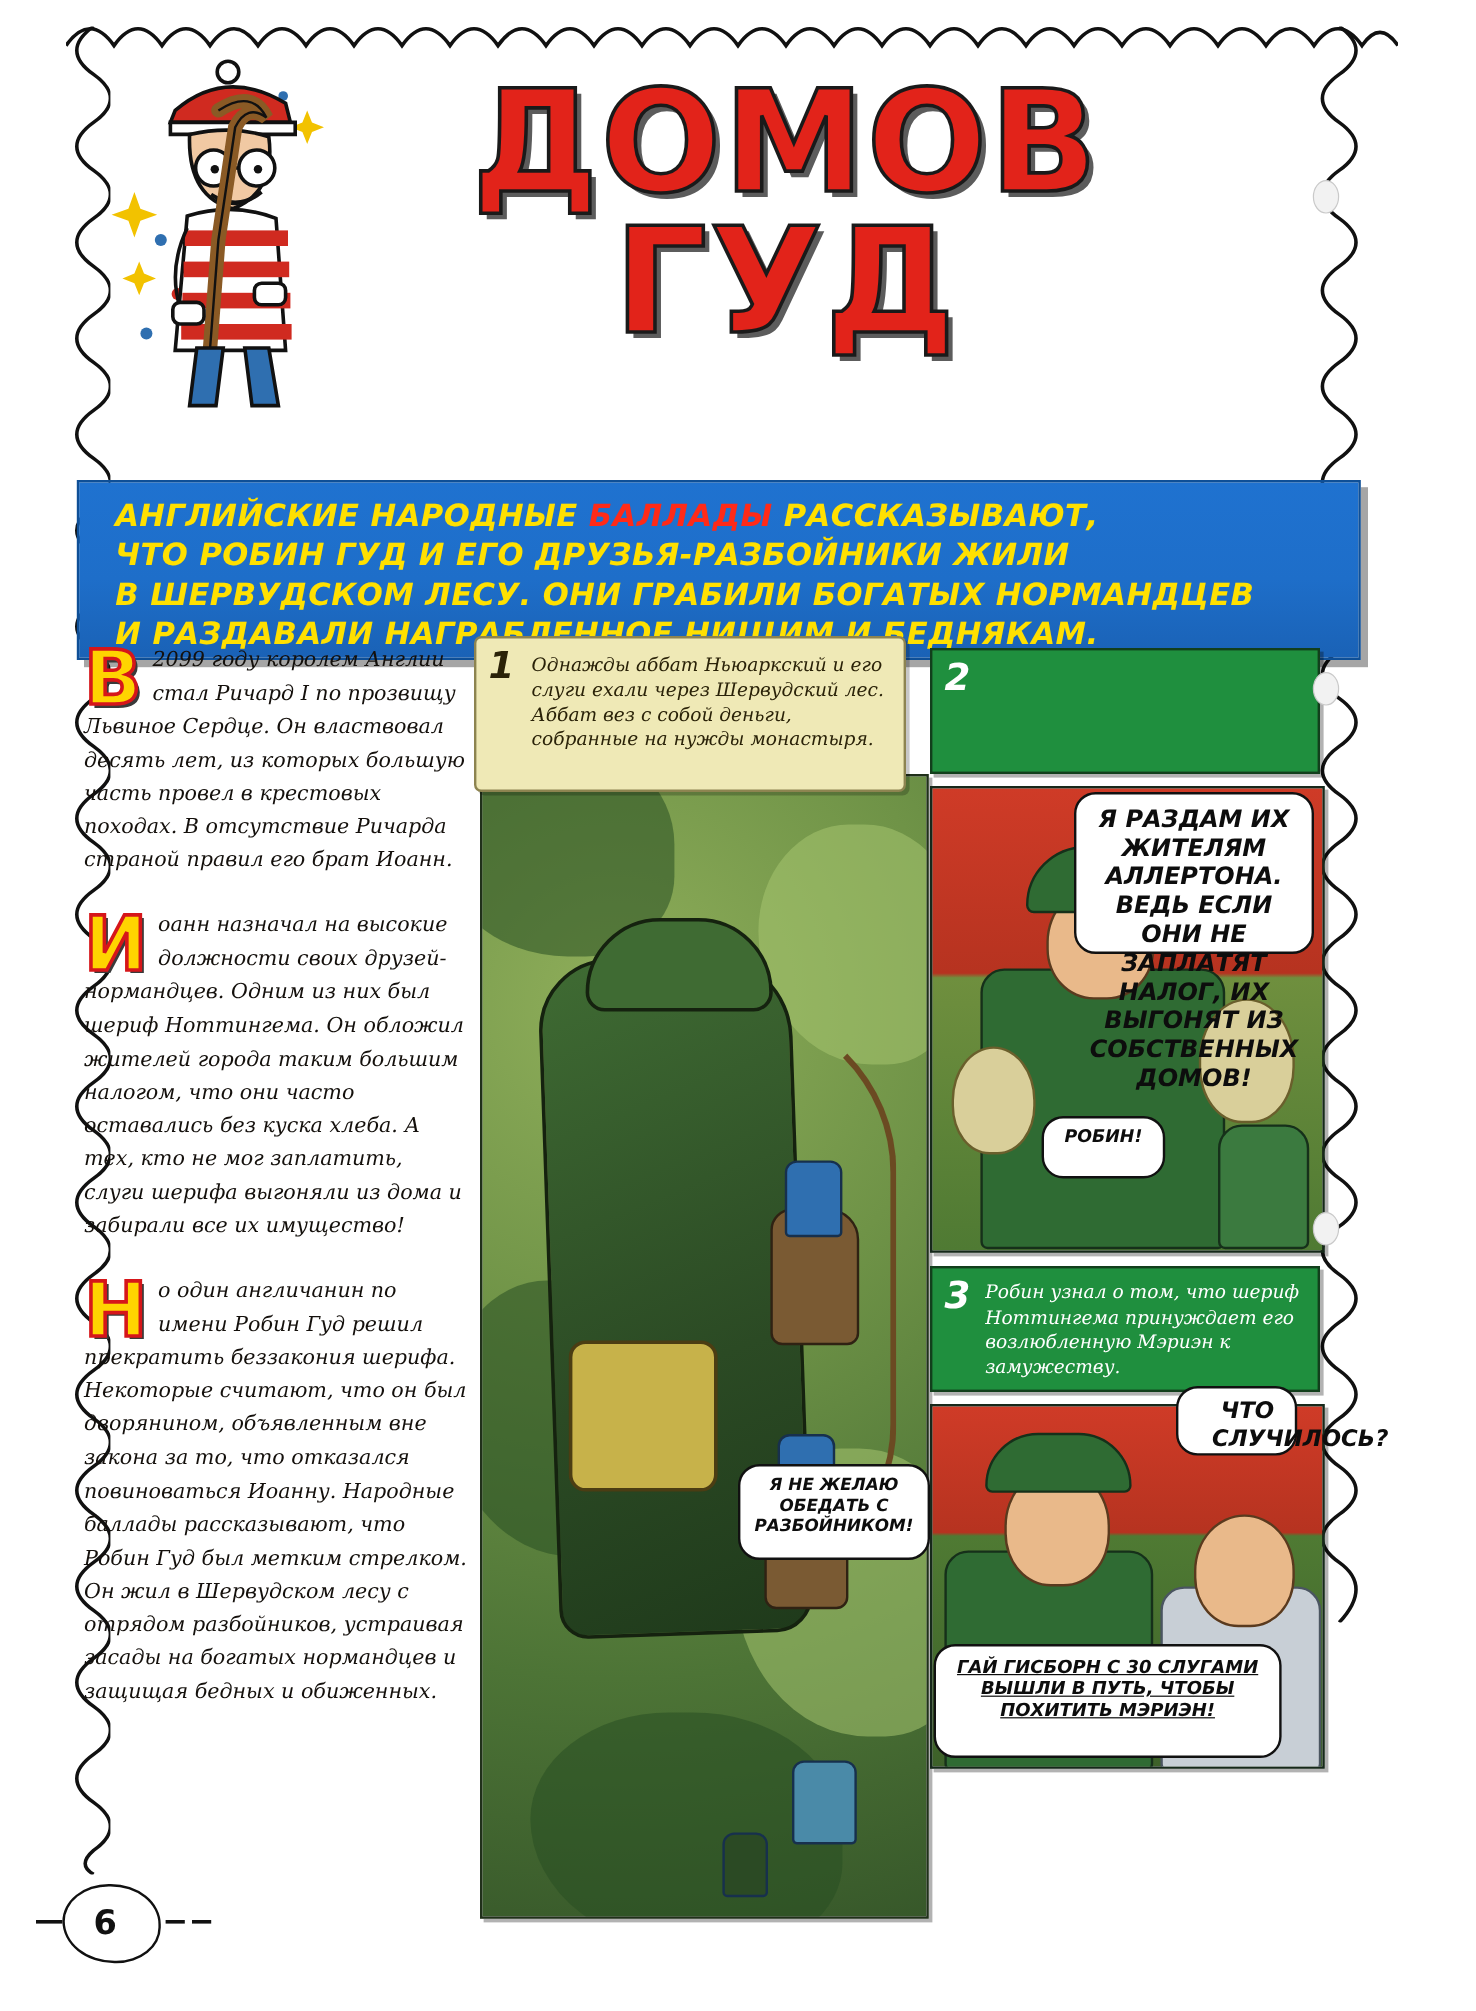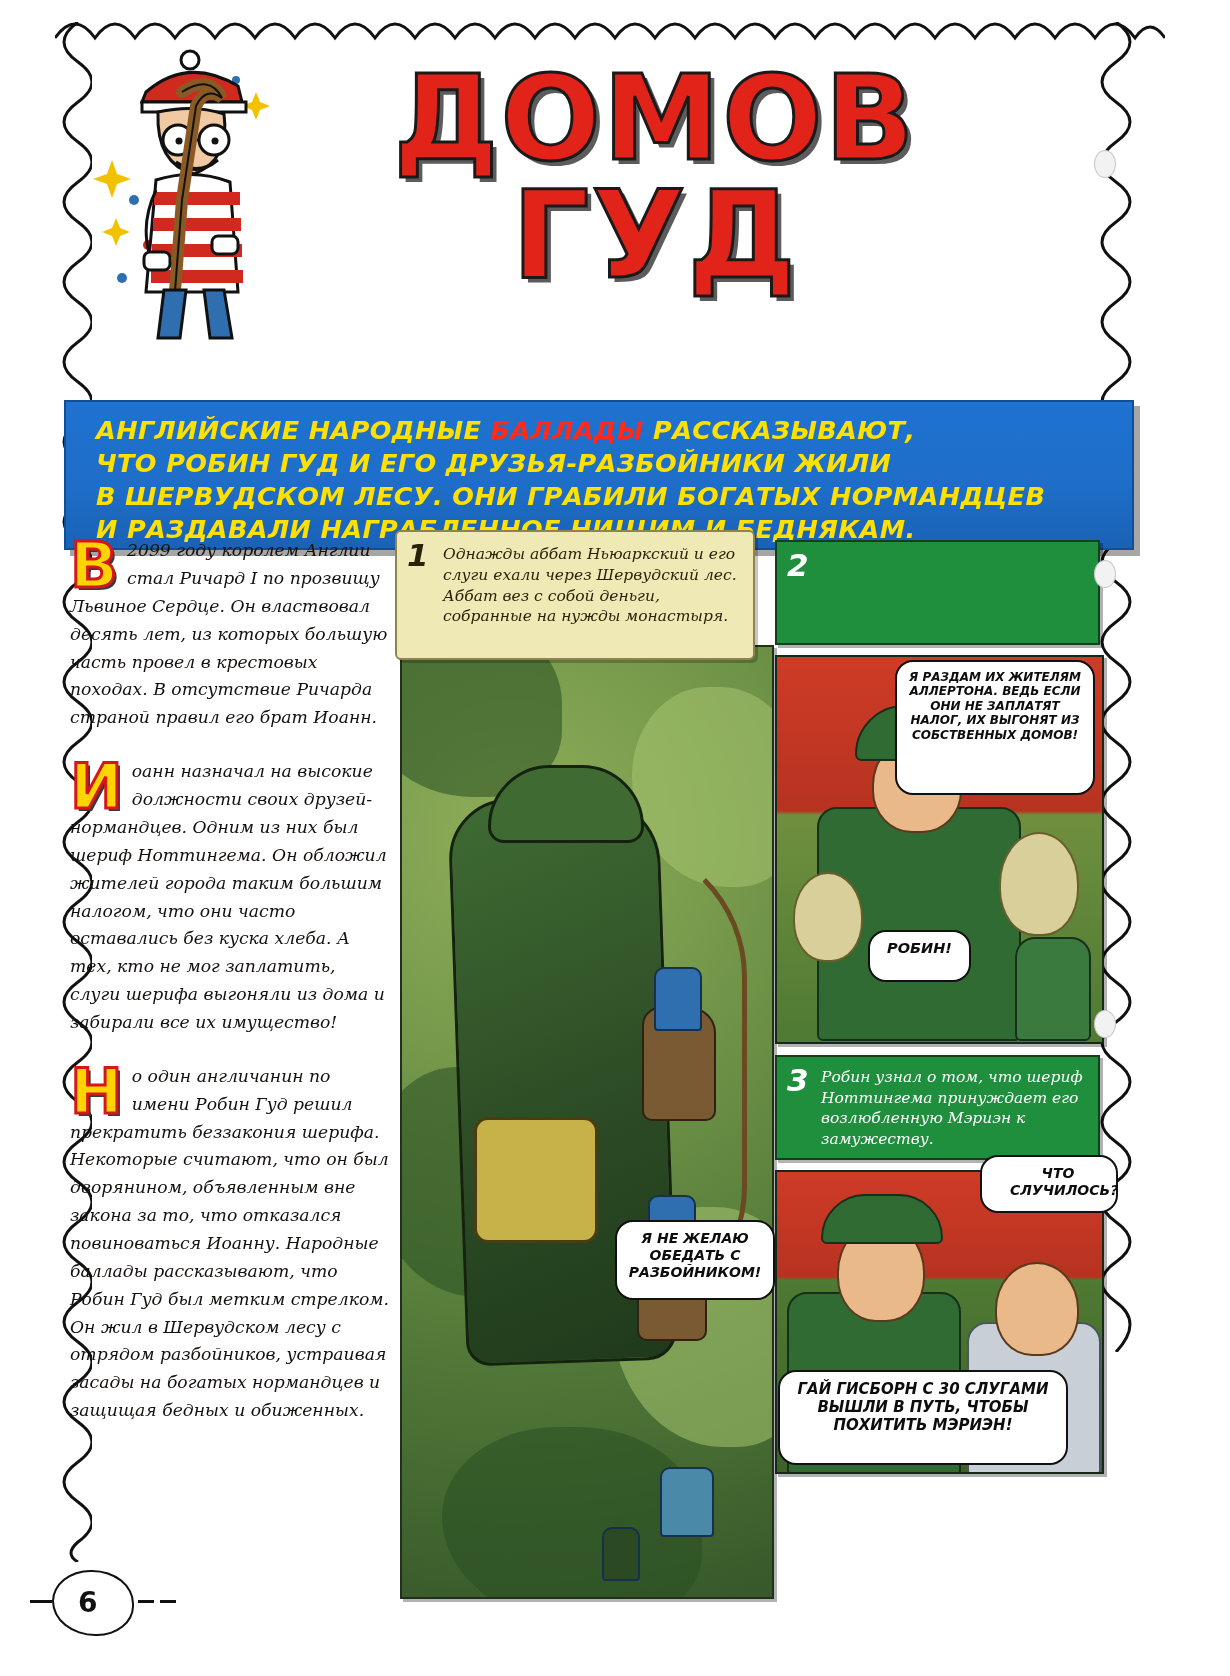--- a/index.html
+++ b/index.html
@@ -273,25 +273,25 @@
     border-style: solid;
   }
 
   #bub-invite { left: 0px; top: 185px; width: 185px; height: 95px; font-size: 15px; }
   #bub-invite .tail {
     right: -22px; top: 40px;
     border-width: 10px 0 10px 24px;
     border-color: transparent transparent transparent #ffffff;
     filter: drop-shadow(2px 0 0 #111);
   }
-  #bub-give { left: 495px; top: 145px; width: 200px; height: 135px; font-size: 12px; }
+  #bub-give { left: 495px; top: 145px; width: 200px; height: 135px; font-size: 20px; }
   #bub-robin { left: 468px; top: 415px; width: 103px; height: 52px; }
   #bub-notdine { left: 215px; top: 705px; width: 160px; height: 80px; font-size: 14px; }
-  #bub-what { left: 580px; top: 640px; width: 138px; height: 58px; font-size: 14px; padding-left: 28px; }
-  #bub-guy { left: 378px; top: 855px; width: 290px; height: 95px; font-size: 15px; }
+  #bub-what { left: 580px; top: 640px; width: 101px; height: 58px; font-size: 19px; padding-left: 28px; }
+  #bub-guy { left: 378px; top: 855px; width: 290px; height: 95px; font-size: 15px; text-decoration: underline; }
 
   
   #page-number-wrap {
     position: absolute;
     left: 30px; bottom: 30px;
     width: 200px; height: 90px;
   }
   #page-number-cloud {
     position: absolute;
     left: 22px; top: 14px;

